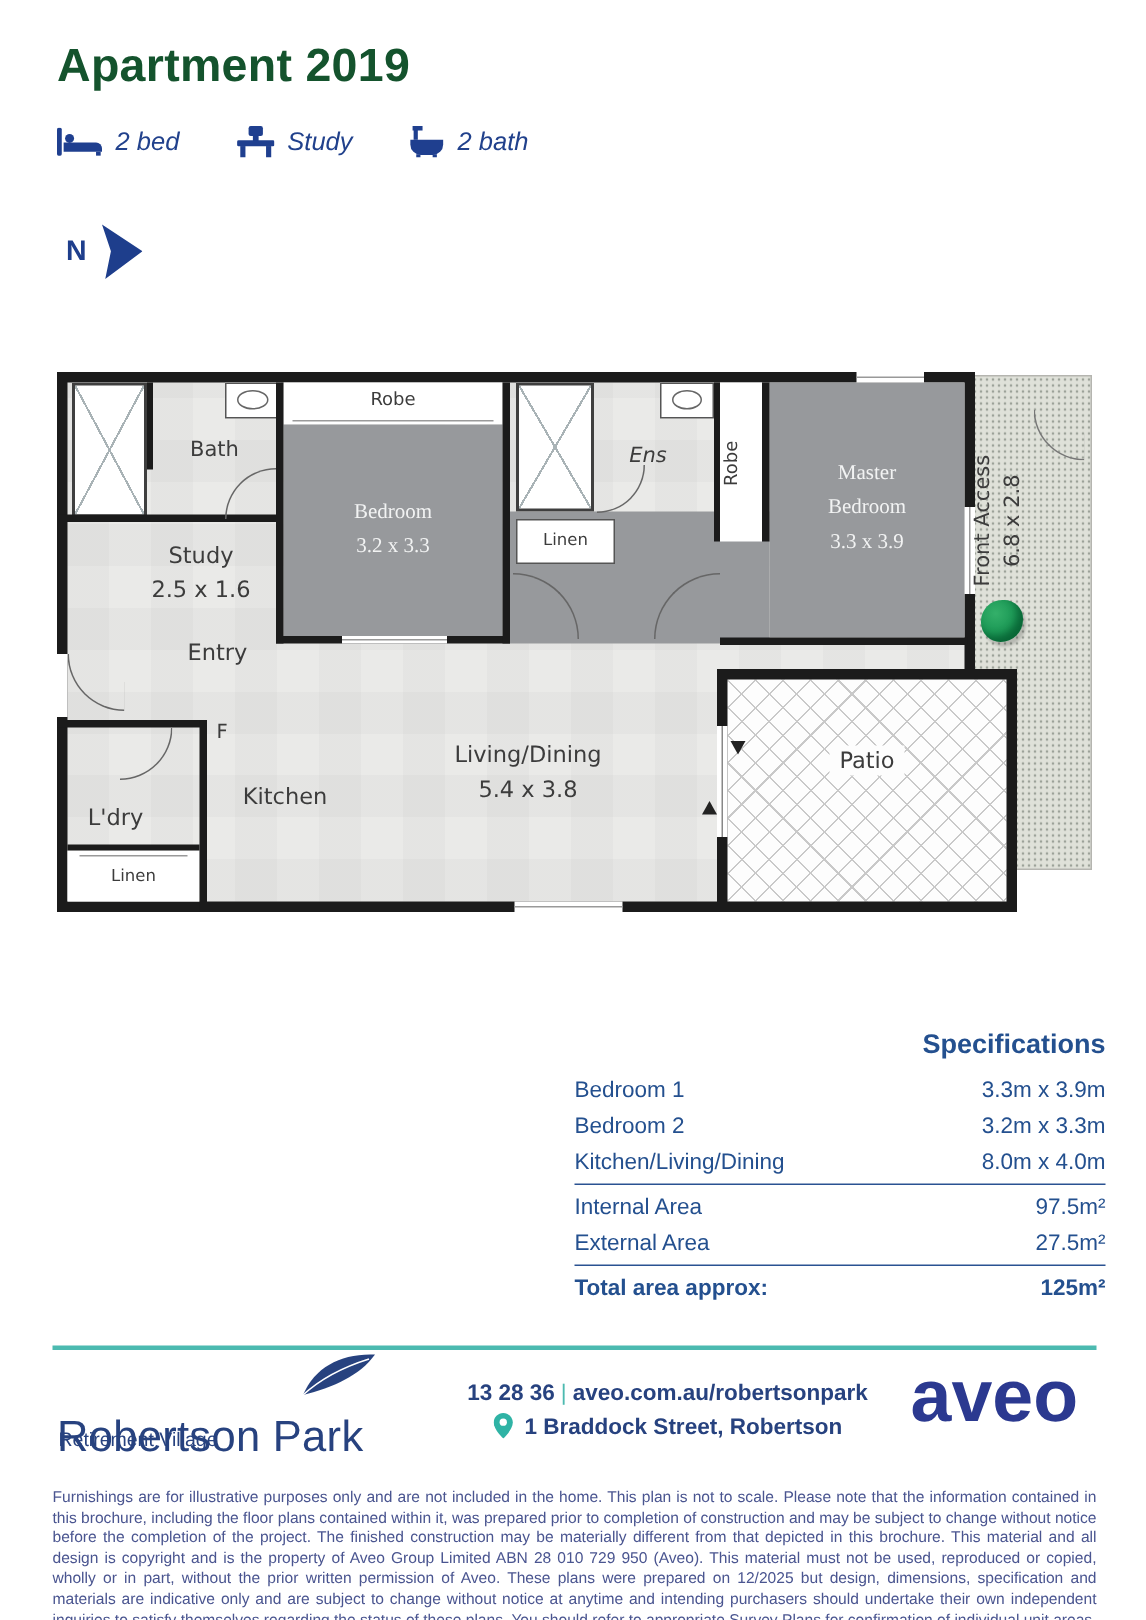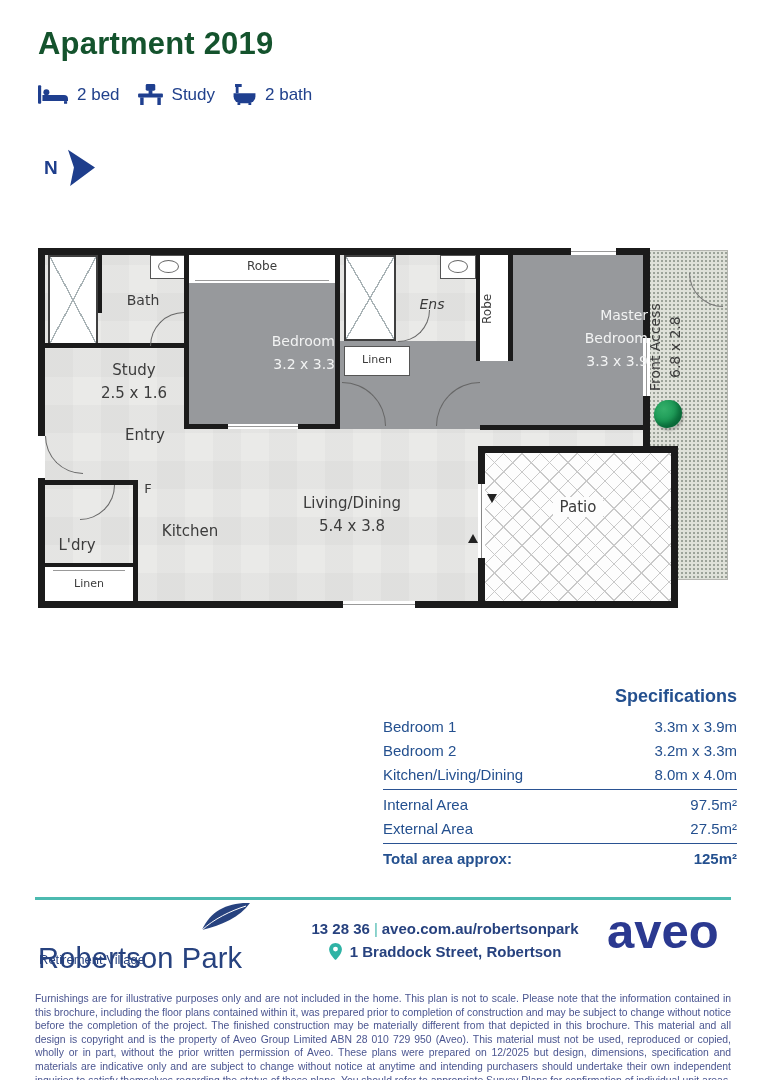--- a/index.html
+++ b/index.html
@@ -3,21 +3,21 @@
 <meta charset="utf-8">
 <style>
   * { margin:0; padding:0; box-sizing:border-box; }
   html,body { background:#ffffff; }
   .page { position:relative; width:764px; height:1080px; background:#ffffff; overflow:hidden;
           font-family:"Liberation Sans", sans-serif; }
 
   
   .title { position:absolute; left:38px; top:26px; font-size:31px; font-weight:700;
            color:#14532d; letter-spacing:0.2px; }
-  .features { position:absolute; left:38px; top:84px; display:flex; gap:18px; align-items:center; }
+  .features { position:absolute; left:38px; top:84px; display:flex; gap:38px; align-items:center;font-style:italic; }
   .feature { display:flex; align-items:center; gap:9px; color:#21418C; font-size:17px; font-weight:500; }
   .feature svg { display:block; }
 
   
   .north-n { position:absolute; left:44px; top:157px; font-size:19px; font-weight:700; color:#1E3E8C; }
   .north-arrow { position:absolute; left:68px; top:149px; width:27px; height:37px; background:#1E3E8C;
                  clip-path:polygon(0 2%, 100% 50%, 8% 100%, 22% 50%); }
 
   
   .plan { position:absolute; left:38px; top:246px; width:694px; height:368px;
@@ -45,21 +45,21 @@
         linear-gradient(rgba(255,255,255,.7) 1px, transparent 1px),
         linear-gradient(90deg, rgba(255,255,255,.7) 1px, transparent 1px);
       background-size:14px 14px; }
   .gray { background:#97999C; }
   .shower { background:
       linear-gradient(to top right, transparent calc(50% - 0.7px), #a9b3b6 0 calc(50% + 0.7px), transparent 0),
       linear-gradient(to bottom right, transparent calc(50% - 0.7px), #a9b3b6 0 calc(50% + 0.7px), transparent 0),
       #ffffff; border:2px solid #3f3f3f; }
   .fix { background:#fff; border:1.5px solid #555; border-radius:3px; }
   .rl { position:absolute; color:#3C3C3C; text-align:center; z-index:8; }
-  .rlw { position:absolute; color:#F2F3F3; text-align:right; z-index:8; }
+  .rlw { position:absolute; color:#F2F3F3; text-align:center; z-index:8;font-family:Liberation Serif, serif; }
   .arc { position:absolute; z-index:7; }
   .win { position:absolute; background:#fff; z-index:7; }
   .vtext { writing-mode:vertical-rl; transform:rotate(180deg); }
   .tree { position:absolute; width:28px; height:28px; z-index:5;
       border-radius:52% 46% 55% 48%;
       background:radial-gradient(circle at 35% 32%, #34b06a, #0f8c4b 72%);
       box-shadow:inset -4px -4px 5px rgba(0,60,30,.45), 2px 3px 2px rgba(0,0,0,.18); }
   .slide-arrow { position:absolute; width:0; height:0; z-index:8; }
   .burners { display:grid; grid-template-columns:1fr 1fr; gap:2px; padding:2px; }
   .burners span { width:8px; height:8px; border:1.2px solid #555; border-radius:50%; background:#fff; }

